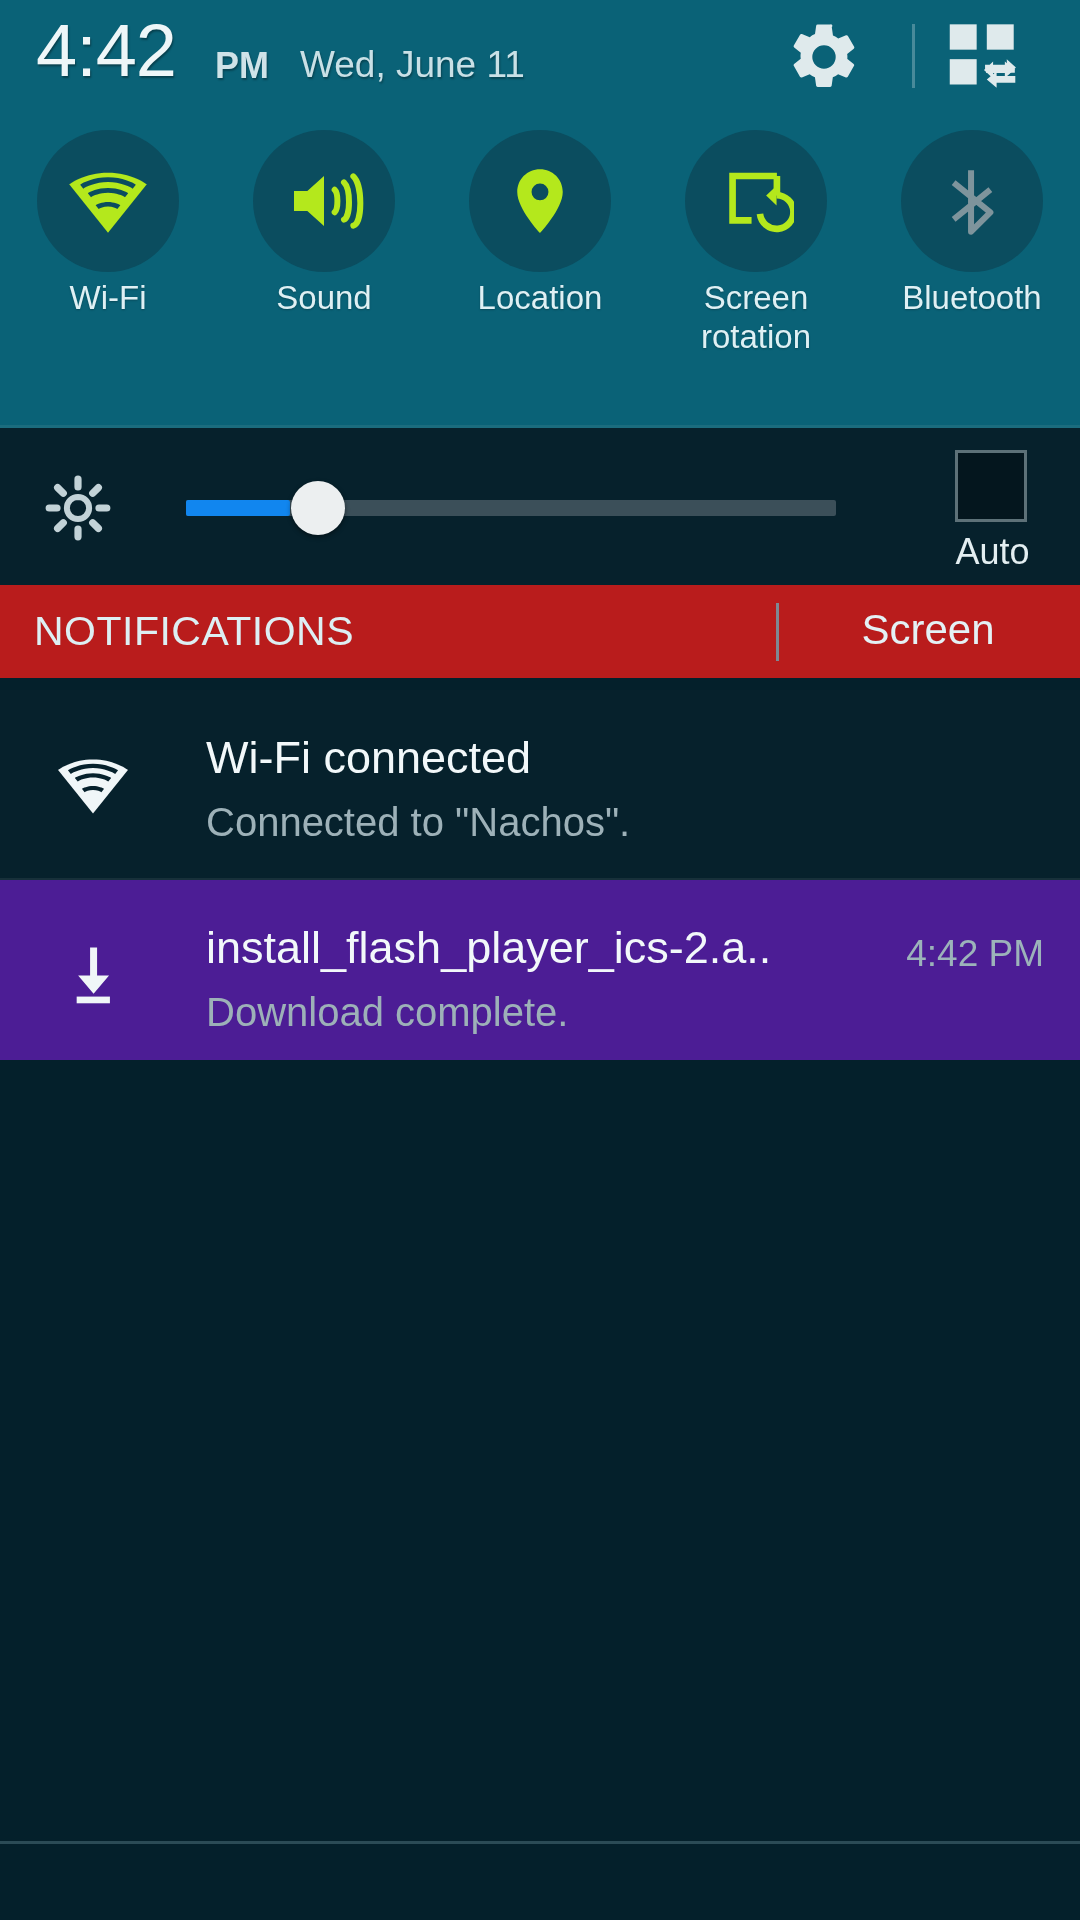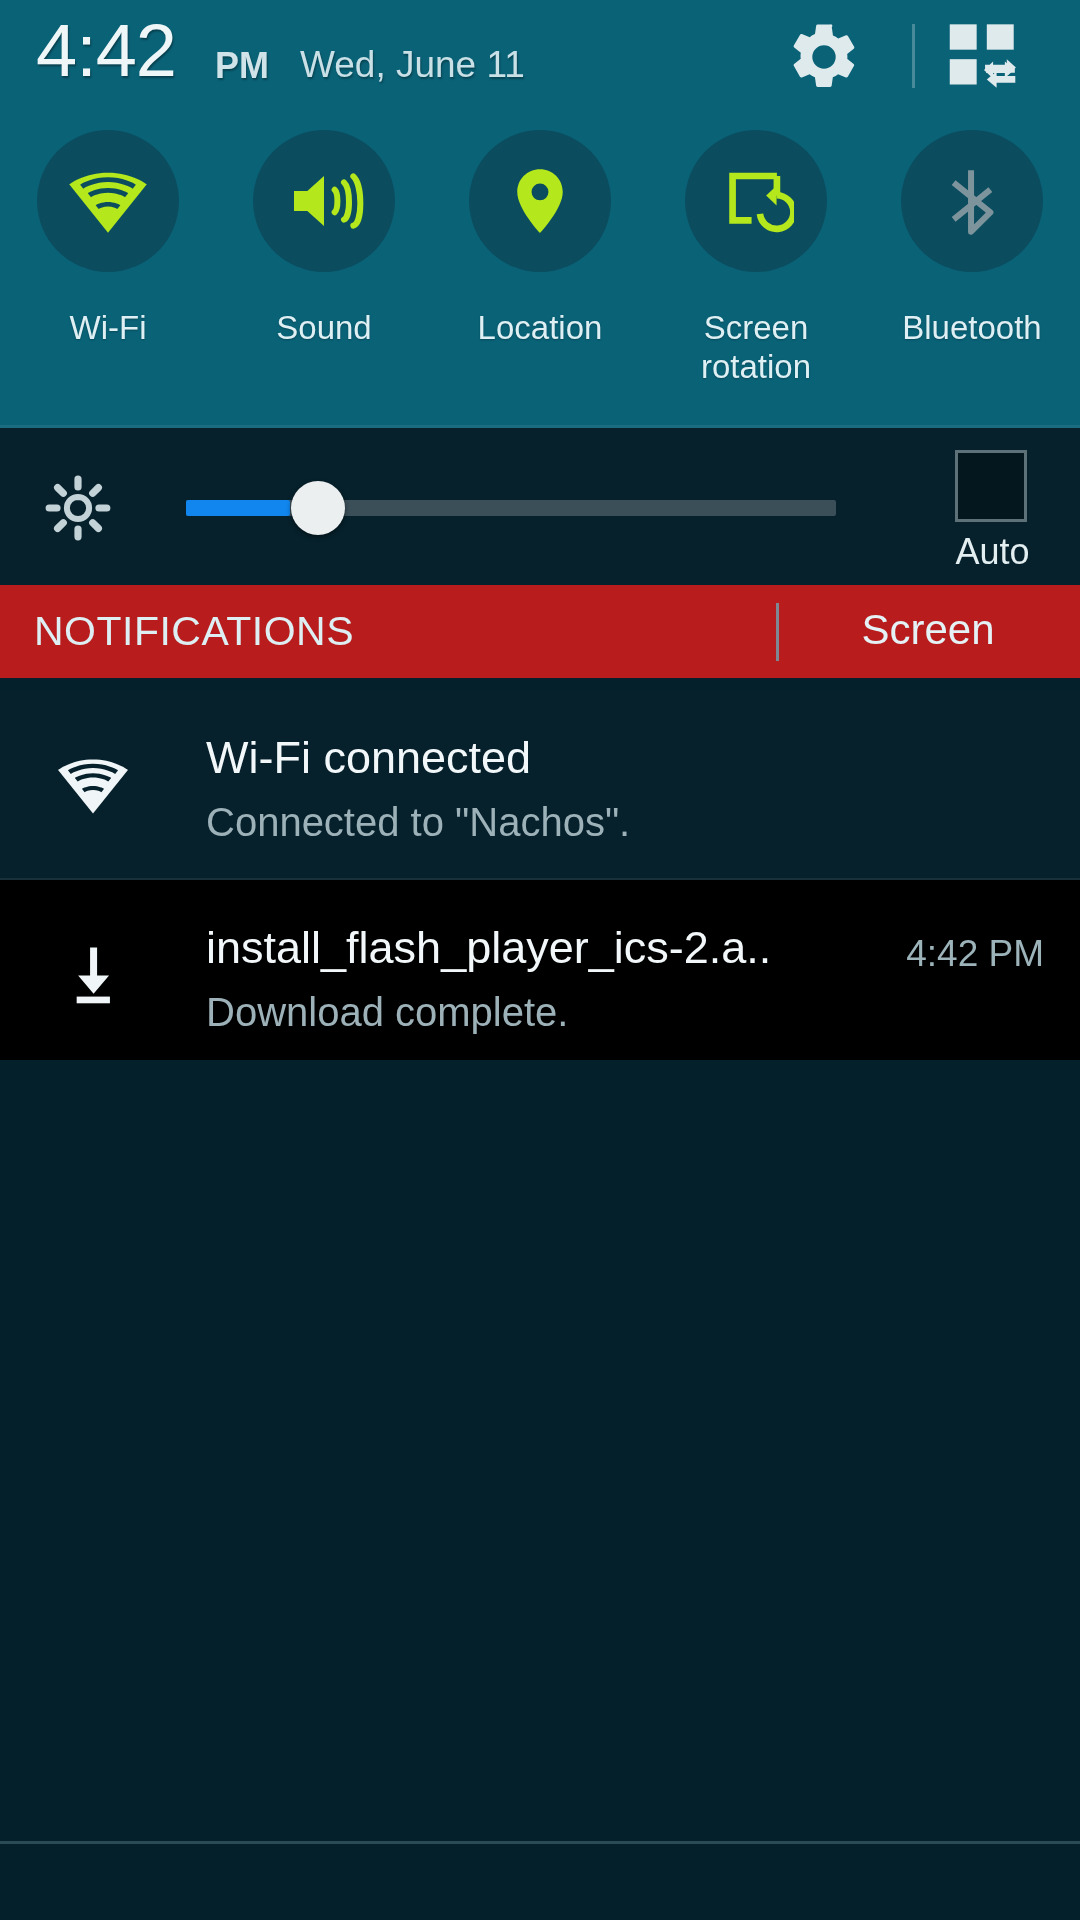--- a/index.html
+++ b/index.html
@@ -98,21 +98,21 @@
     width: 142px;
     height: 142px;
     border-radius: 50%;
     background: #0b4d5f;
     display: flex;
     align-items: center;
     justify-content: center;
   }
   .toggle-circle svg { display: block; }
   .toggle-label {
-    margin-top: 36px;
+    margin-top: 6px;
     font-size: 33px;
     line-height: 39px;
     font-weight: 400;
     color: #dff0f4;
     text-align: center;
     width: 200px;
     text-shadow: 0 1px 2px rgba(0,0,0,0.25);
   }
 
   
@@ -228,21 +228,21 @@
     width: 1080px;
     margin-top: 12px;
   }
   .notif-row {
     position: relative;
     width: 1080px;
     height: 190px;
     box-sizing: border-box;
   }
   .notif-row.dark   { background: #06212c; }
-  .notif-row.light  { background: #000000; }
+  .notif-row.light  { background: #4c1d95; }
   .notif-row .row-divider {
     position: absolute;
     left: 0; bottom: 0;
     width: 1080px;
     height: 2px;
     background: rgba(255,255,255,0.07);
   }
   .notif-icon {
     position: absolute;
     left: 48px;

